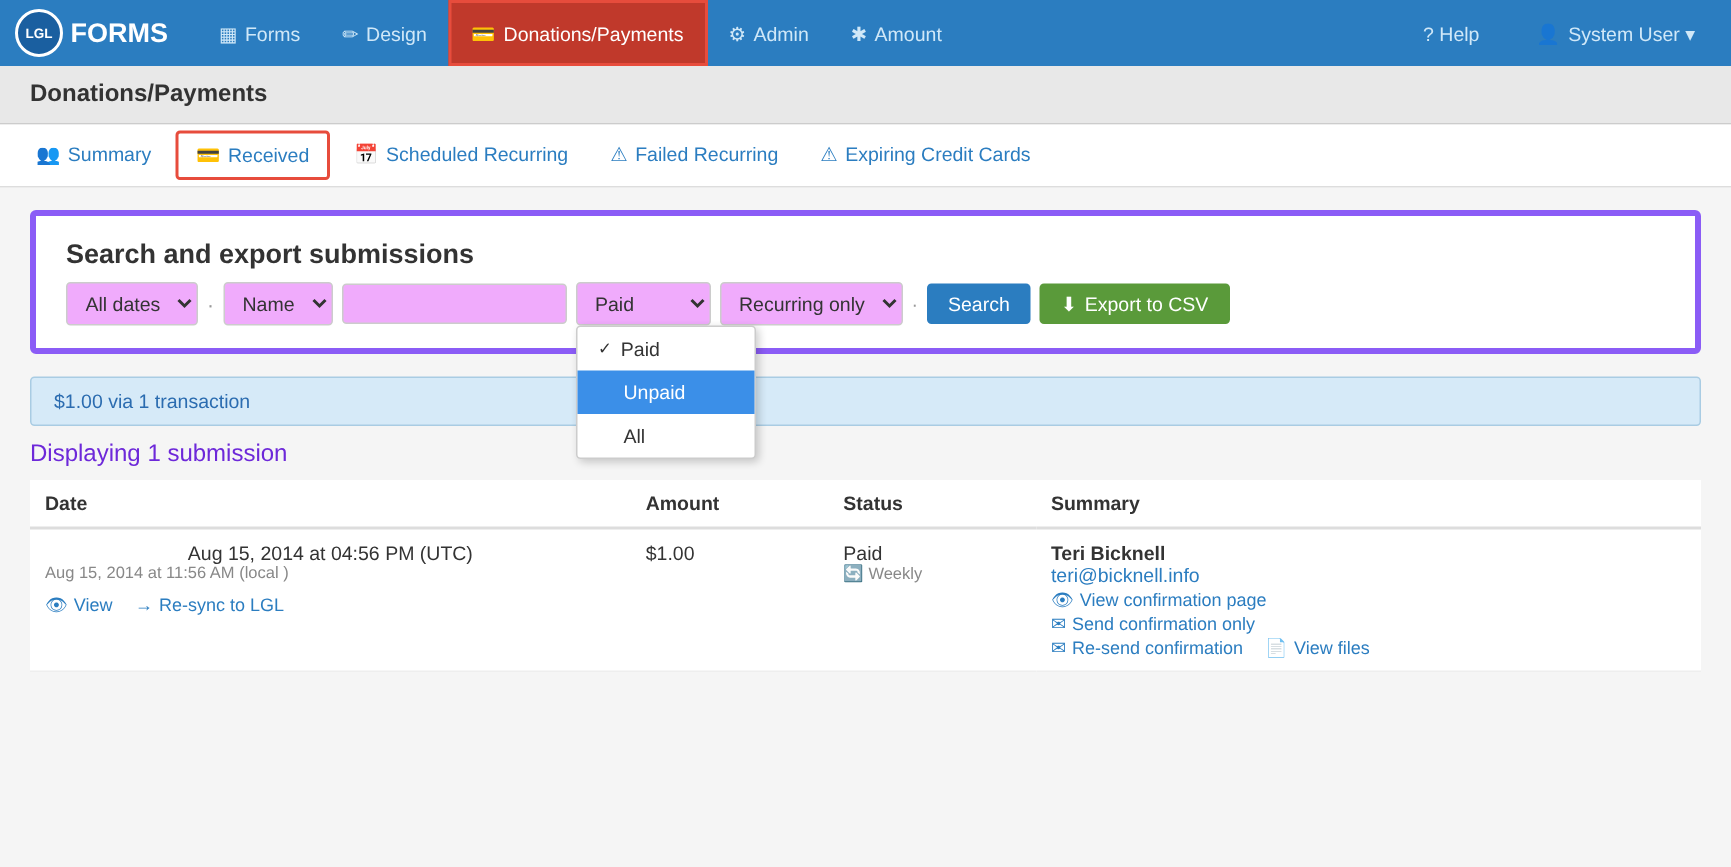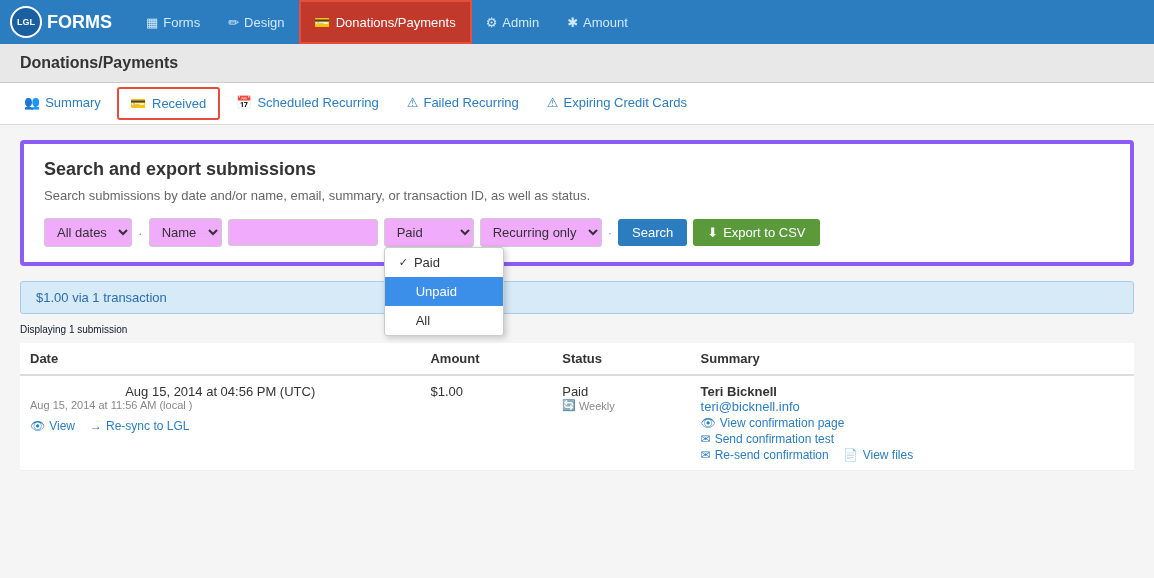--- a/index.html
+++ b/index.html
@@ -89,21 +89,21 @@
       padding: 6px 14px; cursor: pointer; font-size: 13px; display: flex; align-items: center; gap: 5px;
     }
 
     
     .summary-bar {
       background: #d6eaf8; border: 1px solid #a9cce3; border-radius: 3px;
       padding: 8px 15px; margin-bottom: 10px; font-size: 13px; color: #2b6cb0;
     }
 
     
-    .displaying { font-size: 10px; margin-bottom: 8px; color: #0f172a; }
+    .displaying { font-size: 16px; margin-bottom: 8px; color: #6d28d9; }
     .data-table { width: 100%; border-collapse: collapse; background: #fff; }
     .data-table th {
       text-align: left; padding: 8px 10px; font-weight: bold; font-size: 13px;
       border-bottom: 2px solid #ddd; color: #333;
     }
     .data-table td { padding: 8px 10px; border-bottom: 1px solid #eee; vertical-align: top; font-size: 13px; }
     .date-main { font-weight: normal; color: #333; text-align: center; }
     .date-local { font-size: 11px; color: #888; }
     .status-paid { color: #333; }
     .status-recurring { font-size: 11px; color: #888; display: flex; align-items: center; gap: 3px; }
@@ -136,20 +136,29 @@
     </a>
     <a class="nav-item">
       <span>⚙</span>
       <span>Admin</span>
     </a>
     <a class="nav-item">
       <span>✱</span>
       <span>Amount</span>
     </a>
   </div>
+  <div class="nav-right">
+    <a class="nav-item">
+      <span>? Help</span>
+    </a>
+    <a class="nav-item">
+      <span>👤</span>
+      <span>System User ▾</span>
+    </a>
+  </div>
 </nav>
 
 <div class="page-header">
   <h1>Donations/Payments</h1>
 </div>
 
 <div class="tab-bar">
   <div class="tab">
     <span>👥</span>
     <span>Summary</span>
@@ -169,21 +178,20 @@
   <div class="tab">
     <span>⚠</span>
     <span>Expiring Credit Cards</span>
   </div>
 </div>
 
 <div class="main-content">
 
   <div class="search-box">
     <h2>Search and export submissions</h2>
-    <p>Search submissions by date and/or name, email, summary, or transaction ID, as well as status.</p>
 
     <div class="search-row">
 
       <select class="select-ctrl">
         <option>All dates</option>
       </select>
       <span class="dot-sep">·</span>
 
       <select class="select-ctrl">
         <option>Name</option>
@@ -274,21 +282,21 @@
         </td>
         <td>
           <div class="summary-name">Teri Bicknell</div>
           <div class="summary-email">teri@bicknell.info</div>
           <div class="summary-link">
             <span>👁</span>
             <span>View confirmation page</span>
           </div>
           <div class="summary-link">
             <span>✉</span>
-            <span>Send confirmation test</span>
+            <span>Send confirmation only</span>
           </div>
           <div style="display:flex; gap:15px;">
             <div class="summary-link">
               <span>✉</span>
               <span>Re-send confirmation</span>
             </div>
             <div class="summary-link">
               <span>📄</span>
               <span>View files</span>
             </div>

